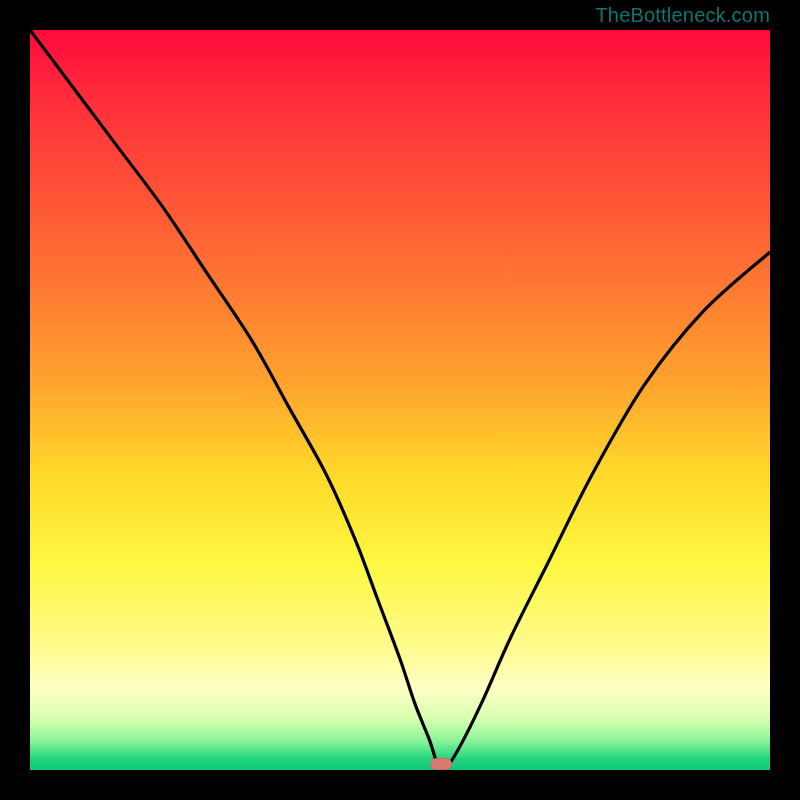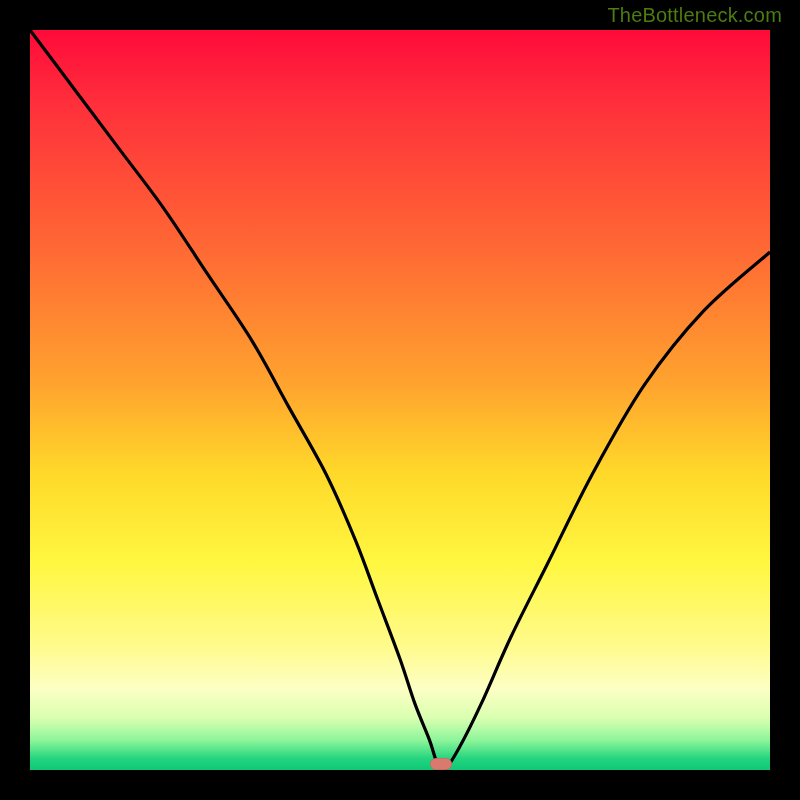--- a/index.html
+++ b/index.html
@@ -38,22 +38,22 @@
       #fdffc4 89%,
       #d9ffb0 93%,
       #8cf59a 96%,
       #22d47e 98.5%,
       #10c877 100%
     );
   }
   .watermark {
     position: absolute;
     top: 4px;
-    right: 18px;
-    color: #4d7c0f;
+    right: 30px;
+    color: #0f766e;
     font-size: 20px;
     font-weight: 500;
     letter-spacing: 0.2px;
     user-select: none;
   }
   svg.curve {
     position: absolute;
     left: 0;
     top: 0;
     width: 740px;

